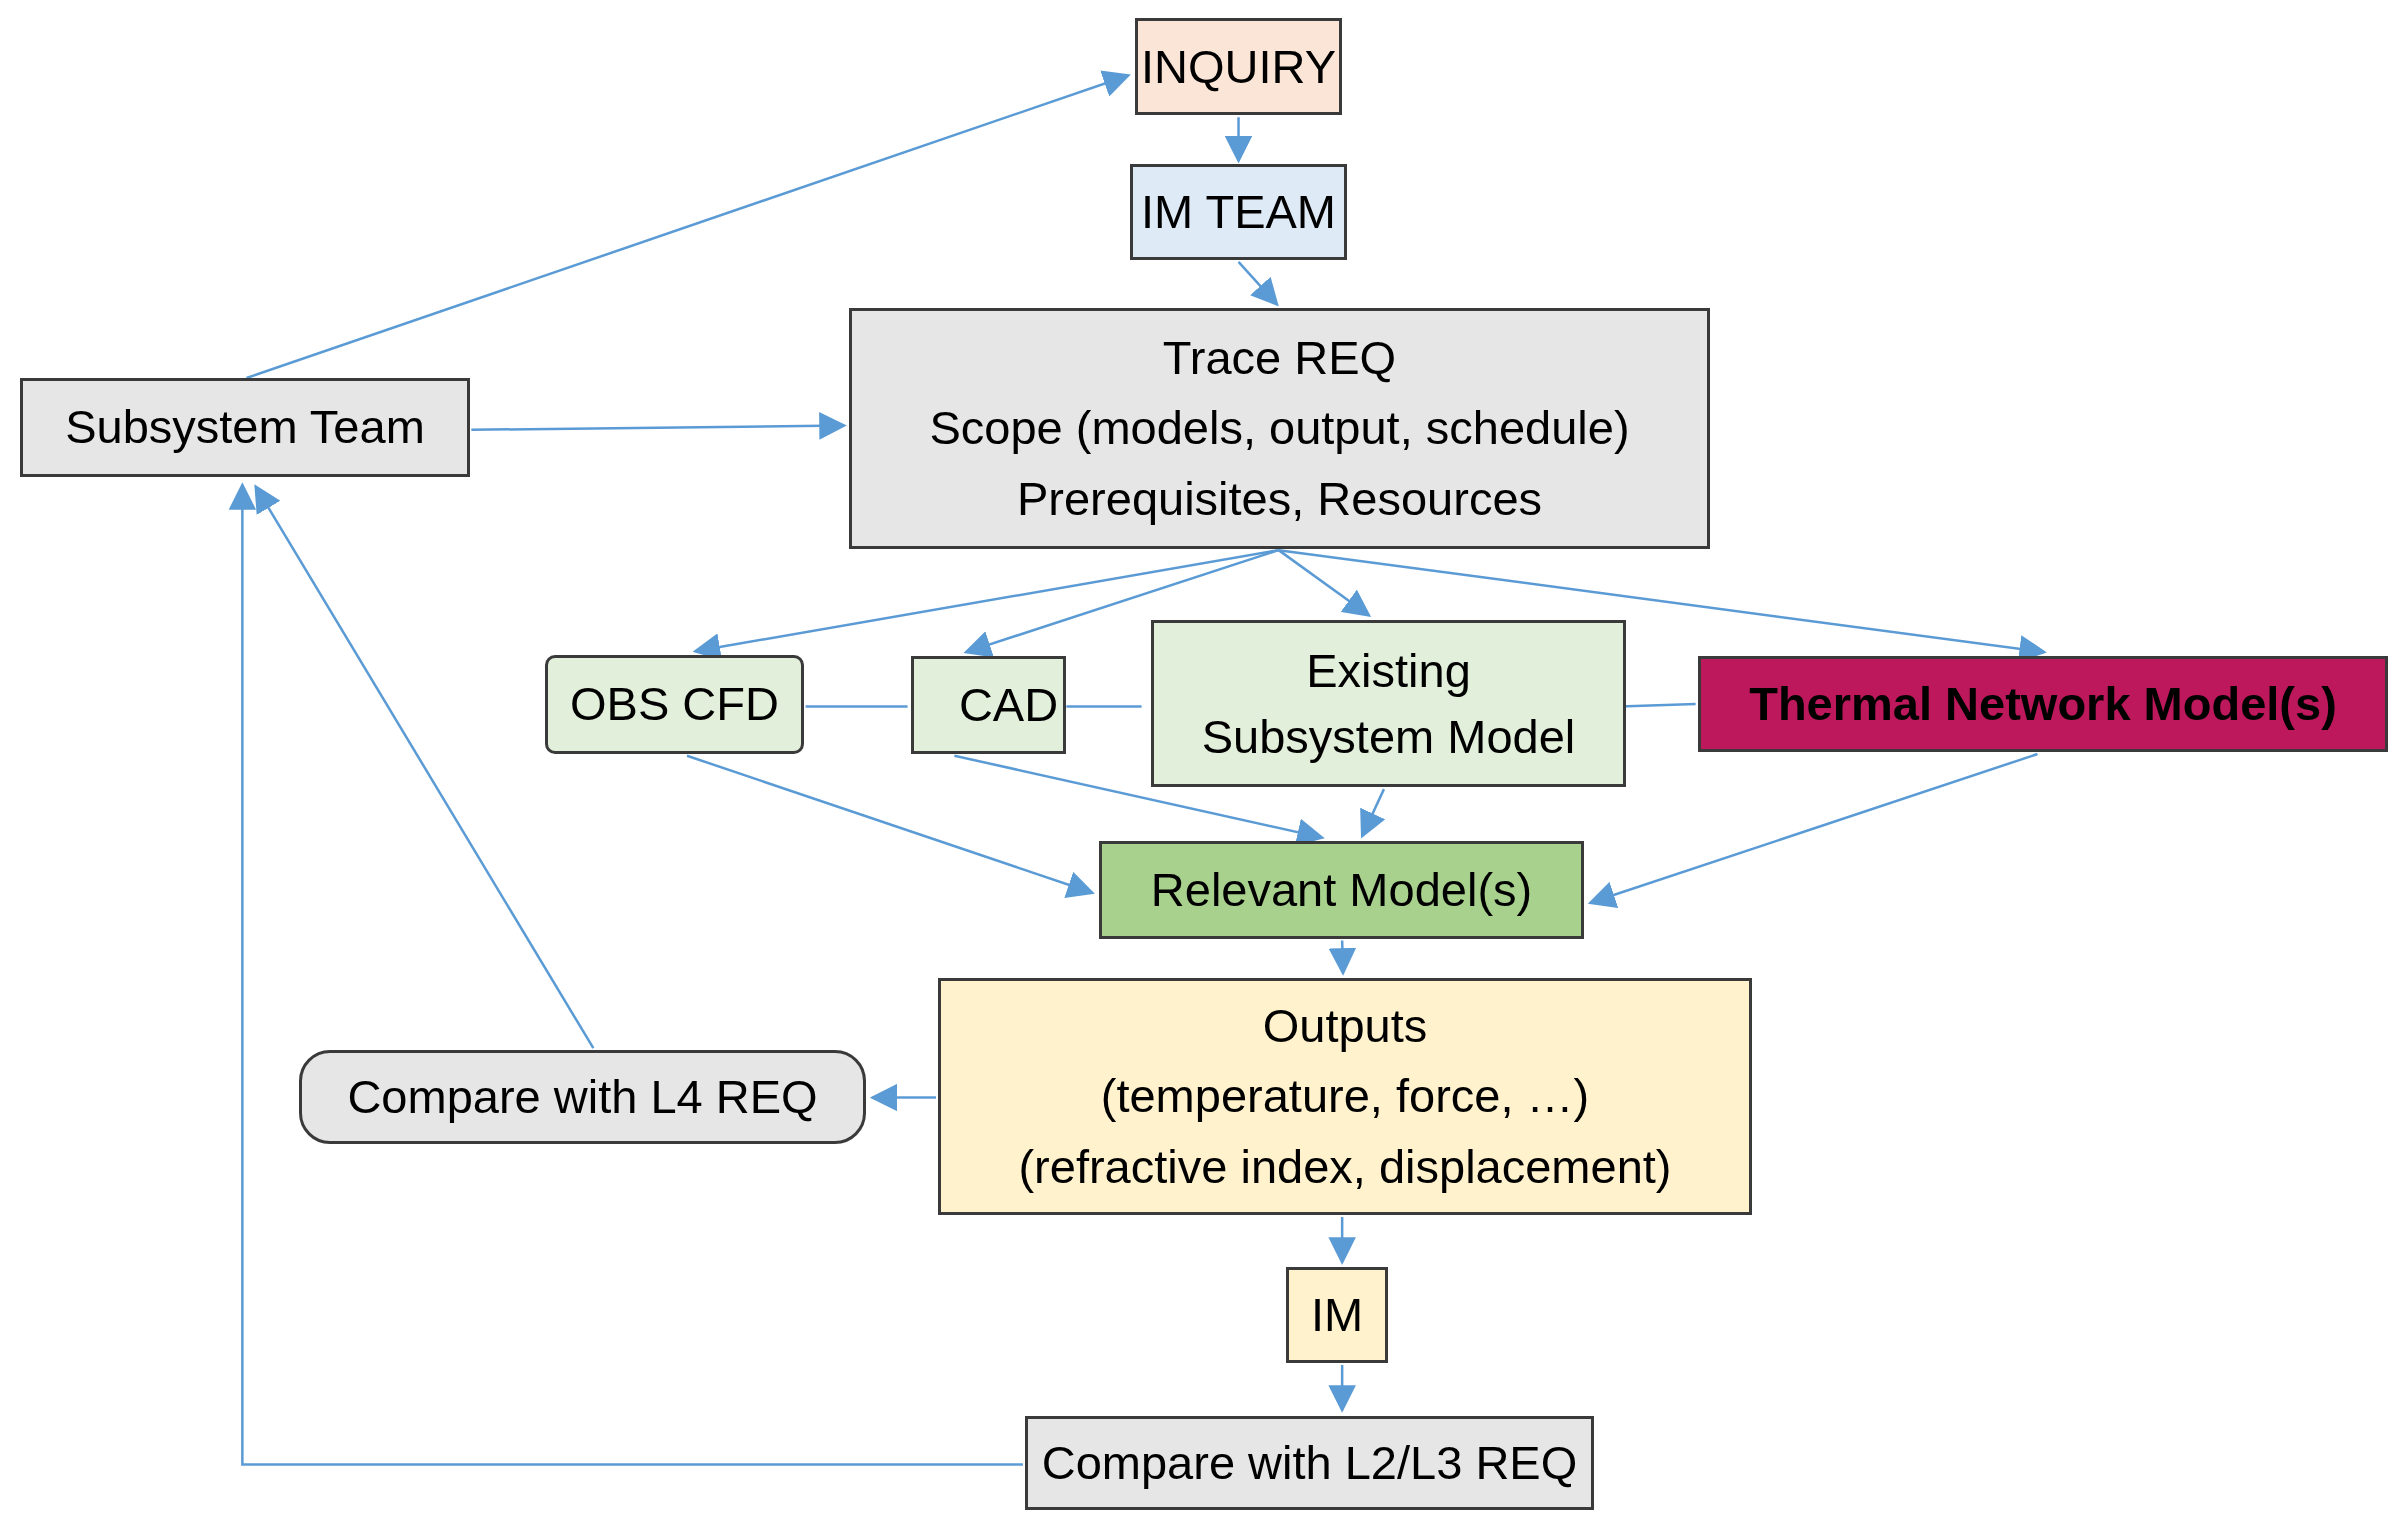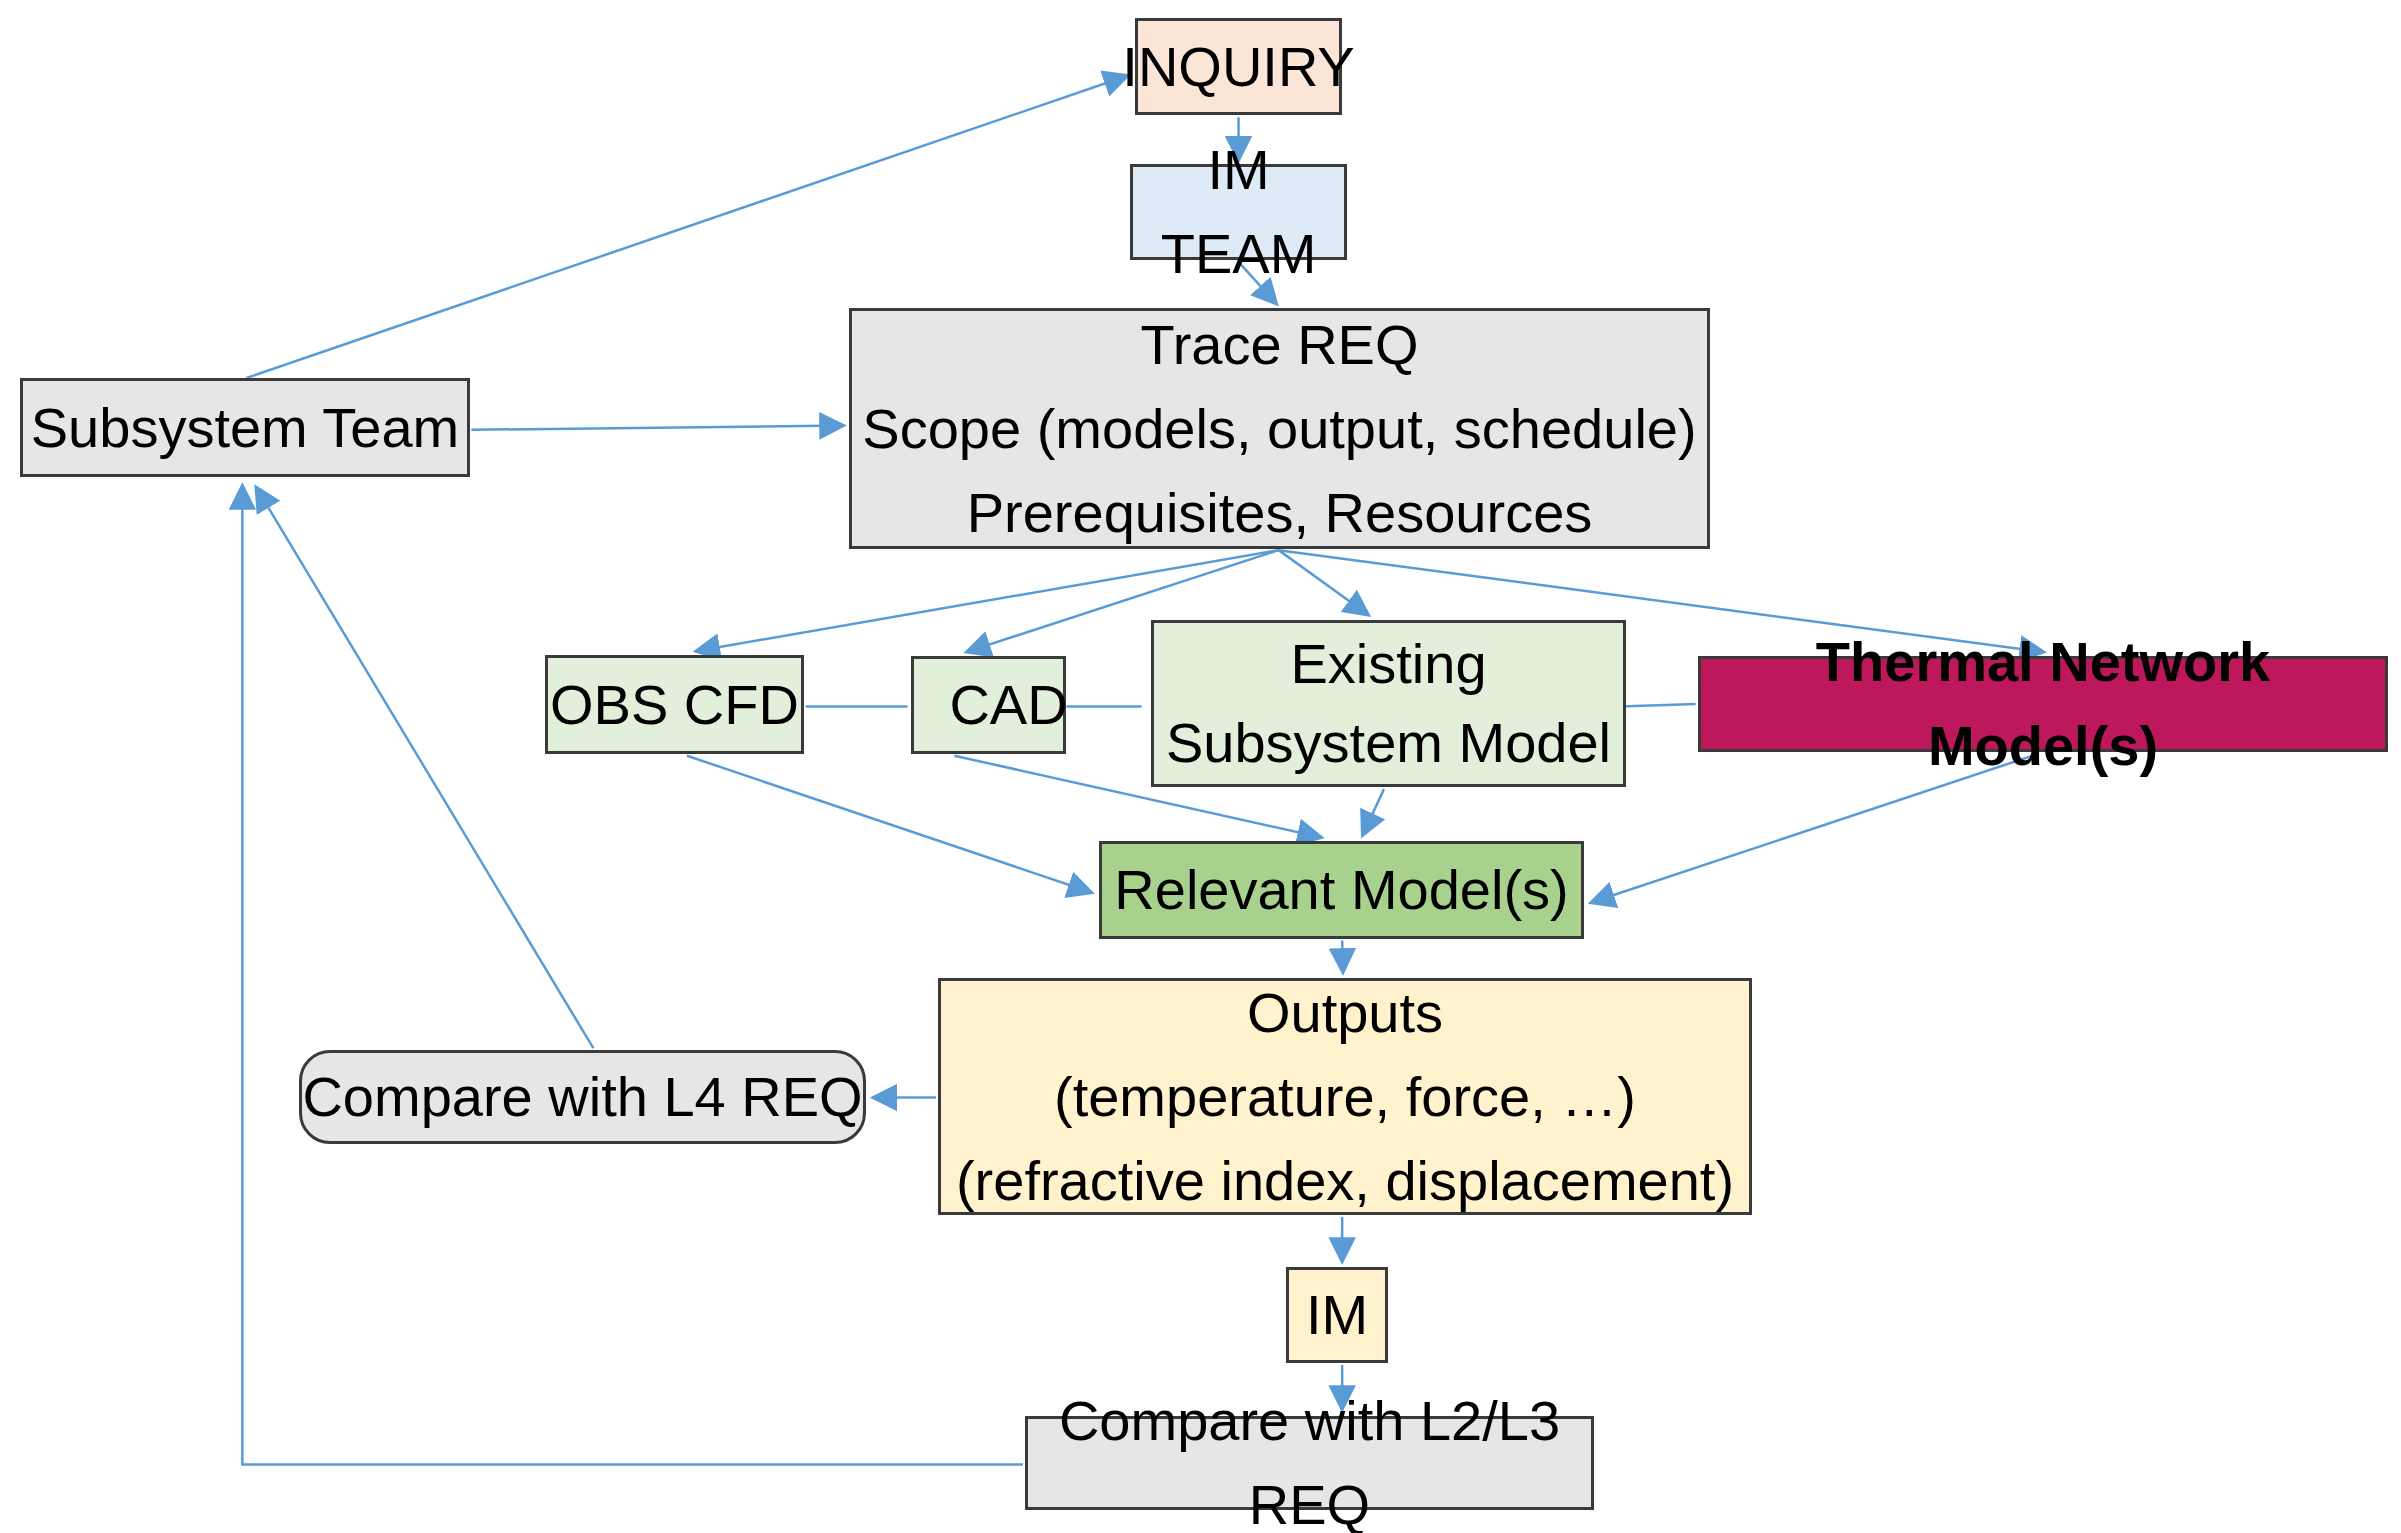--- a/index.html
+++ b/index.html
@@ -11,31 +11,31 @@
     overflow:hidden;
   }
   svg.wires{position:absolute;left:0;top:0;width:2401px;height:1534px;}
   .node{
     position:absolute;
     box-sizing:border-box;
     border:3.3px solid #3a3a3a;
     display:flex;align-items:center;justify-content:center;
     text-align:center;
     color:#000000;
-    font-size:56px;
+    font-size:47px;
     line-height:1.5;
     white-space:pre-line;
     z-index:2;
   }
   
   .n-inquiry      {left:1135px;top:18.4px;  width:207px; height:97px;}
   .n-imteam       {left:1130px;top:164px; width:217px; height:96px;}
   .n-trace        {left:849px;top:308px; width:861px;height:241px;}
   .n-subsystem    {left:20px;  top:378px; width:450px; height:99px;}
-  .n-obscfd       {left:545px; top:655px; width:259px; height:99px;}
+  .n-obscfd       {left:545px; top:655px; width:259px; height:99px;border-radius:10px;}
   .n-cad          {left:911px;top:656px; width:155px; height:98px;padding-left:40px;}
   .n-existing     {left:1143px;top:620px; width:475px; height:167px; line-height:1.4;margin-left:8px;}
   .n-thermal      {left:1698px;top:656px; width:690px; height:96px;}
   .n-relevant     {left:1099px;top:841px;width:485px; height:98px;}
   .n-outputs      {left:938px;top:978px;width:814px; height:237px;}
   .n-comparel4    {left:299px; top:1050px;width:567px; height:94px;}
   .n-im           {left:1286px;top:1267px;width:102px; height:96px;}
   .n-comparel2l3  {left:1025px;top:1416px;width:569px; height:94px;}
   .wire{stroke:#5B9BD5;stroke-width:3;fill:none;}
 </style>

